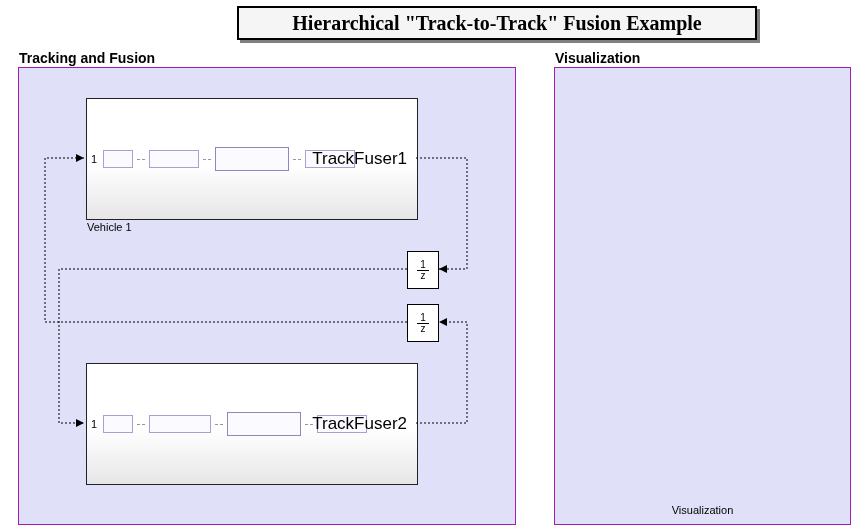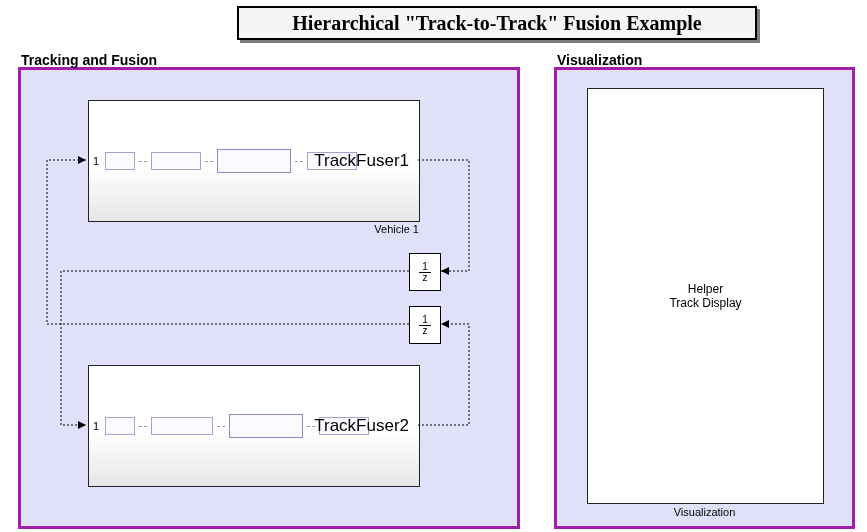--- a/index.html
+++ b/index.html
@@ -1,25 +1,25 @@
 <!DOCTYPE html>
 <html><head>
 <meta charset="utf-8">
 <style>
   html,body{margin:0;padding:0;width:867px;height:532px;background:#fff;font-family:Arial,Helvetica,sans-serif;font-size:12px;color:#000}
   .stage{position:relative;width:867px;height:532px}
   .title-box{position:absolute;left:237px;top:6px;width:516px;height:30px;border:2px solid #000;background:#f5f5f5;box-shadow:3px 3px 0 rgba(0,0,0,.5);display:flex;align-items:center;justify-content:center;font-size:20px;font-weight:bold;font-family:"Times New Roman",serif}
-  .panel{position:absolute;background:#e0e0f8;border:3px solid #a21caf}
+  .panel{position:absolute;background:#e0e0f8;border:1px solid #a21caf}
   .panel-label{position:absolute;top:-18px;left:0;font-weight:bold;font-size:14px}
   .tracking{left:18px;top:67px;width:496px;height:456px}
   .viz{left:554px;top:67px;width:295px;height:456px}
   .vehicle{position:absolute;width:330px;height:120px;border:1px solid #222;background:linear-gradient(#fff 0%,#fff 55%,#e6e6e6 100%)}
   .veh1{left:67px;top:30px}
   .veh2{left:67px;top:295px}
-  .veh-label{position:absolute;left:0;width:100%;text-align:right;font-size:11px;top:122px}
+  .veh-label{position:absolute;left:0;width:100%;text-align:left;font-size:11px;top:122px}
   .port{position:absolute;left:4px;top:50%;transform:translateY(-50%);font-size:11px}
   .fuser-label{position:absolute;right:10px;top:50%;transform:translateY(-50%);font-size:17px}
   .mini-blocks{position:absolute;left:16px;top:50%;transform:translateY(-50%);display:flex;align-items:center;gap:4px}
   .mb{border:1px solid rgba(0,0,128,.35);background:#fafaff;height:16px}
   .mb.w1{width:28px}.mb.w2{width:48px}.mb.w3{width:60px}
   .mb.big{height:22px;width:72px;border-color:rgba(0,0,128,.45)}
   .dash{width:8px;height:0;border-top:1px dashed rgba(0,0,0,.4)}
   .delay{position:absolute;width:30px;height:36px;border:1px solid #000;background:#fff;display:flex;align-items:center;justify-content:center}
   .delay .frac{display:flex;flex-direction:column;align-items:center;font-size:10px;line-height:1}
   .delay .frac .num{border-bottom:1px solid #000;padding:0 3px}
@@ -95,20 +95,16 @@
       <path class="dbl" d="M397 355 H448 V254 H420"></path>
       <polygon points="420,254 428,250 428,258"></polygon>
 
       <path class="dbl" d="M388 254 H26 V90 H65"></path>
       <polygon points="65,90 57,86 57,94"></polygon>
     </svg>
   </div>
 
   <div class="panel viz">
     <div class="panel-label">Visualization</div>
-    <div class="vizbox">
-      <span>Helper</span>
-      <span>Track Display</span>
-    </div>
     <div class="viz-label">Visualization</div>
   </div>
 
 </div>
 
 </body></html>

